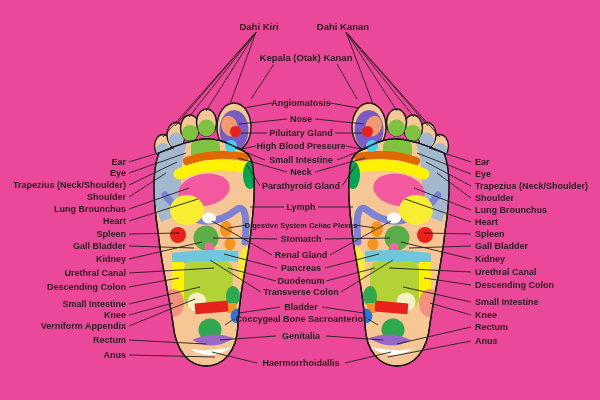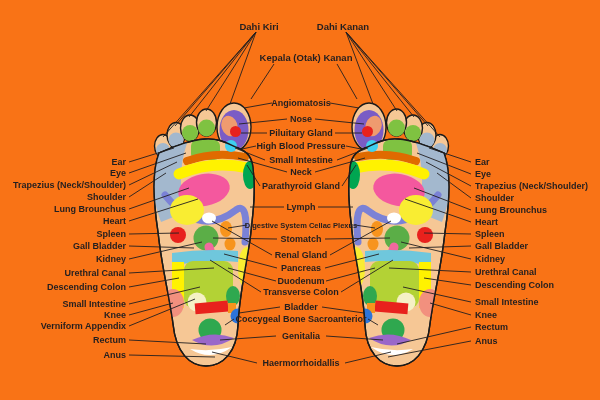--- a/index.html
+++ b/index.html
@@ -1,16 +1,16 @@
 <!DOCTYPE html>
 <html><head>
 <meta charset="utf-8">
 <style>
   html,body{margin:0;padding:0;background:#fff;}
-  #stage{position:relative;width:600px;height:400px;background:#f97316;overflow:hidden;}
+  #stage{position:relative;width:600px;height:400px;background:#ec4899;overflow:hidden;}
   svg{display:block;}
   text{font-family:"Liberation Sans","DejaVu Sans",sans-serif;font-size:9px;font-weight:700;fill:#231f20;}
   .t-end{text-anchor:end}.t-mid{text-anchor:middle}.t-start{text-anchor:start}
   .t-top{font-size:9.5px}
   .t-small{font-size:7.5px}
   .leader line{stroke:#231f20;stroke-width:0.9;fill:none;}
   .skin{fill:#f6c795;stroke:#1a1a1a;stroke-width:1.4;}
   .noline{stroke:none;}
   .outline-only{fill:none;stroke:#1a1a1a;stroke-width:1.4;}
   .c-grayblue{fill:#a3b8ce}.c-green{fill:#7fc241}.c-purple{fill:#7a5cc5}

